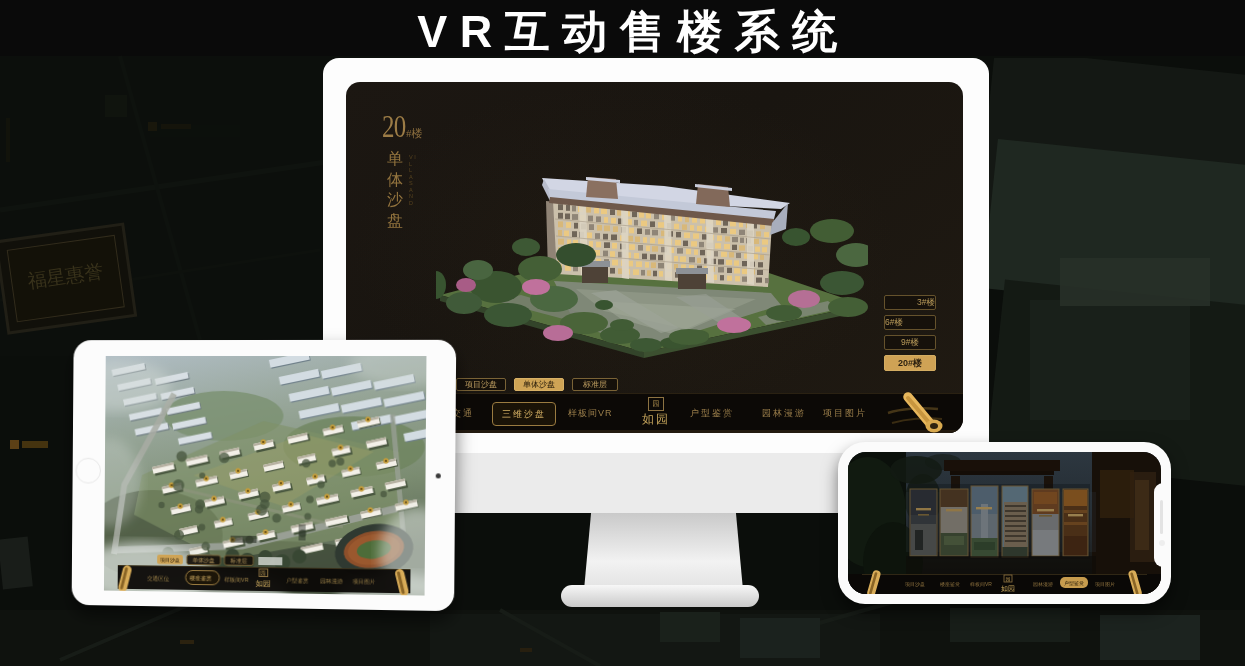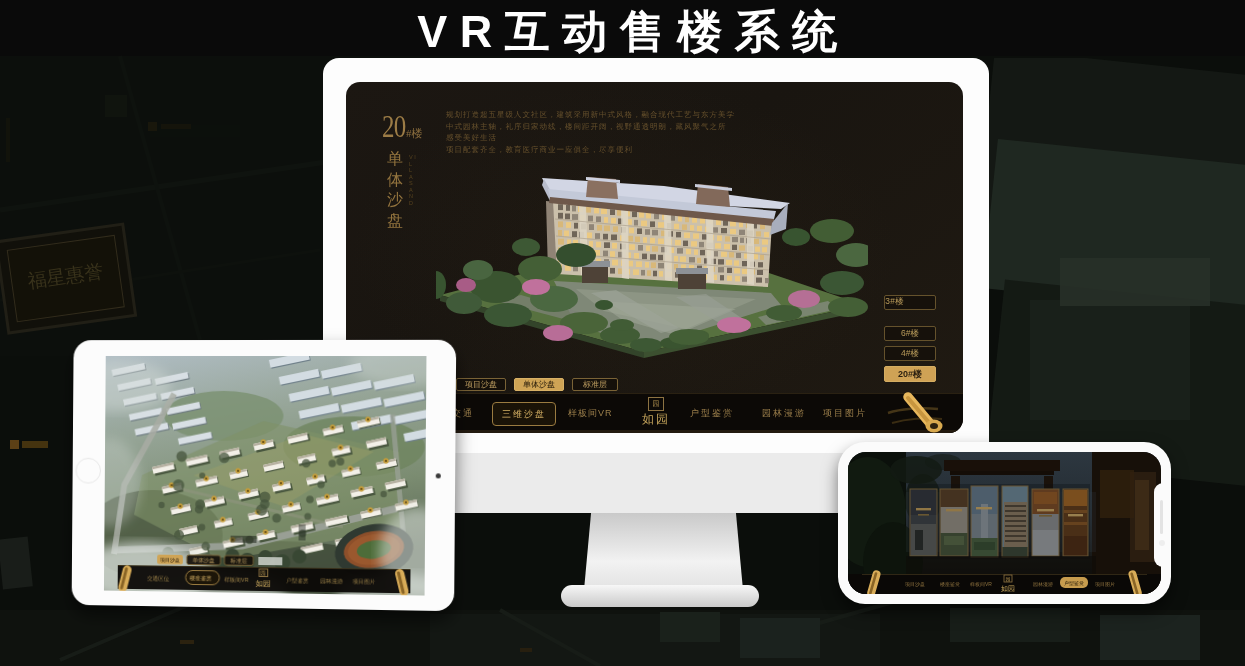--- a/index.html
+++ b/index.html
@@ -85,26 +85,20 @@
       background:radial-gradient(ellipse 420px 260px at 45% 48%, rgba(70,54,32,0.14), rgba(0,0,0,0) 65%);"></div>
 
     <div class="abs" style="left:36px;top:26px;color:#9c7c46;font-family:'Liberation Serif',serif;">
       <span style="font-size:32px;display:inline-block;transform:scaleX(0.78);transform-origin:0 50%;letter-spacing:-1px;">20</span><span style="font-size:11px;color:#8d6f3e;margin-left:-6px;">#楼</span>
     </div>
 
     <div class="abs" style="left:41px;top:67px;width:17px;color:#93743e;font-size:16px;line-height:20.5px;
       font-family:'Liberation Serif',serif;">单体沙盘</div>
     <div class="abs" style="left:63px;top:72px;width:7px;color:#57431f;font-size:5.5px;line-height:6.5px;">V I L L A S A N D</div>
 
-    <div class="abs" style="left:100px;top:27px;color:#66502c;font-size:7.5px;line-height:11.5px;letter-spacing:1.0px;width:380px;">
-      规划打造超五星级人文社区，建筑采用新中式风格，融合现代工艺与东方美学<br>
-      中式园林主轴，礼序归家动线，楼间距开阔，视野通透明朗，藏风聚气之所<br>
-      感受美好生活<br>
-      项目配套齐全，教育医疗商业一应俱全，尽享便利
-    </div>
 
     <svg class="abs" style="left:90px;top:95px;" width="432" height="185" viewBox="0 0 432 185">
 
       <polygon points="4,118 208,175 428,128 330,95 230,60" fill="#57713f"></polygon>
       <polygon points="4,118 208,175 208,181 4,124" fill="#33442a"></polygon>
       <polygon points="208,175 428,128 428,134 208,181" fill="#3c5030"></polygon>
 
       <polygon points="118,104 335,116 345,128 210,170 140,148" fill="#848b7d" opacity="0.9"></polygon>
       <polygon points="140,112 320,122 250,152 168,134" fill="#99a090" opacity="0.55"></polygon>
       <polygon points="160,124 300,132 240,158 185,142" fill="#a9afa0" opacity="0.45"></polygon>
@@ -403,26 +397,26 @@
         <ellipse cx="412" cy="130" rx="20" ry="10" fill="#445f36"></ellipse>
         <ellipse cx="348" cy="136" rx="18" ry="8" fill="#415c35"></ellipse>
         <ellipse cx="360" cy="60" rx="14" ry="9" fill="#385430"></ellipse>
         <ellipse cx="298" cy="148" rx="17" ry="8" fill="#c0719c"></ellipse>
         <ellipse cx="253" cy="160" rx="20" ry="8" fill="#445f36"></ellipse>
         <ellipse cx="336,5" cy="108" rx="10" ry="14" fill="#385430"></ellipse>
       </g>
     </svg>
 
     <div class="abs" style="left:538px;top:213px;width:52px;">
-      <div style="height:13px;margin-bottom:16px;border:1px solid #65522c;background:#16110b;color:#b89a5a;
-        font-size:8.5px;text-align:left;line-height:13px;border-radius:2px;font-family:Liberation Mono, monospace;">3#楼</div>
       <div style="height:13px;margin-bottom:5px;border:1px solid #65522c;background:#16110b;color:#b89a5a;
-        font-size:8.5px;text-align:center;line-height:13px;border-radius:2px;">6#楼</div>
+        font-size:8.5px;text-align:right;line-height:13px;border-radius:2px;">3#楼</div>
       <div style="height:13px;margin-bottom:5px;border:1px solid #65522c;background:#16110b;color:#b89a5a;
-        font-size:8.5px;text-align:center;line-height:13px;border-radius:2px;">4#楼</div>
+        font-size:8.5px;line-height:13px;border-radius:2px;">6#楼</div>
+      <div style="height:13px;margin-bottom:5px;border:1px solid #65522c;background:#16110b;color:#b89a5a;
+        font-size:8.5px;text-align:center;line-height:13px;border-radius:2px;">9#楼</div>
       <div style="height:14px;border:1px solid #d4ad62;background:#cfa255;color:#2a1f10;
         font-size:9px;text-align:center;line-height:14px;border-radius:2px;font-weight:bold;">20#楼</div>
     </div>
 
     <div class="abs" style="left:110px;top:296px;height:13px;display:flex;gap:8px;font-size:8px;">
       <div style="border:1px solid #7a6336;background:#15100a;color:#bd9d60;padding:0 8px;line-height:12px;border-radius:2px;">项目沙盘</div>
       <div style="border:1px solid #d8b166;background:#cfa455;color:#231808;padding:0 8px;line-height:12px;border-radius:2px;">单体沙盘</div>
       <div style="border:1px solid #7a6336;background:#15100a;color:#bd9d60;padding:0 10px;line-height:12px;border-radius:2px;">标准层</div>
     </div>
 

